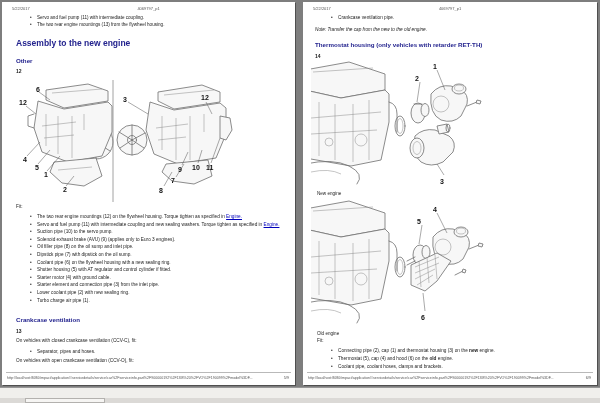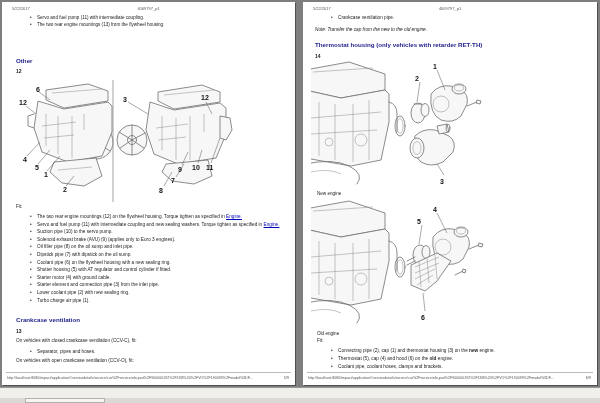--- a/index.html
+++ b/index.html
@@ -63,20 +63,21 @@
 
 <div class="page" id="page-left">
   <div class="hdr date">5/22/2017</div>
   <div class="hdr doc">4069797_p1</div>
 
   <ul class="blist top-bullets" style="left:28px;top:12px;width:250px;">
     <li>Servo and fuel pump (11) with intermediate coupling.</li>
     <li>The two rear engine mountings (13) from the flywheel housing.</li>
   </ul>
 
+  <div class="h1" style="left:14px;top:36px;">Assembly to the new engine</div>
   <div class="h2" style="left:14px;top:55px;">Other</div>
   <div class="step" style="left:14px;top:66px;">12</div>
 
   <svg class="fig" style="left:14px;top:78px;" width="266" height="122" viewBox="0 0 266 122">
 
     <g>
       <circle class="artf" cx="80" cy="62" r="17"></circle>
       <circle class="art" cx="80" cy="62" r="5"></circle>
       <g class="art">
         <line x1="80" y1="62" x2="80" y2="45"></line>

